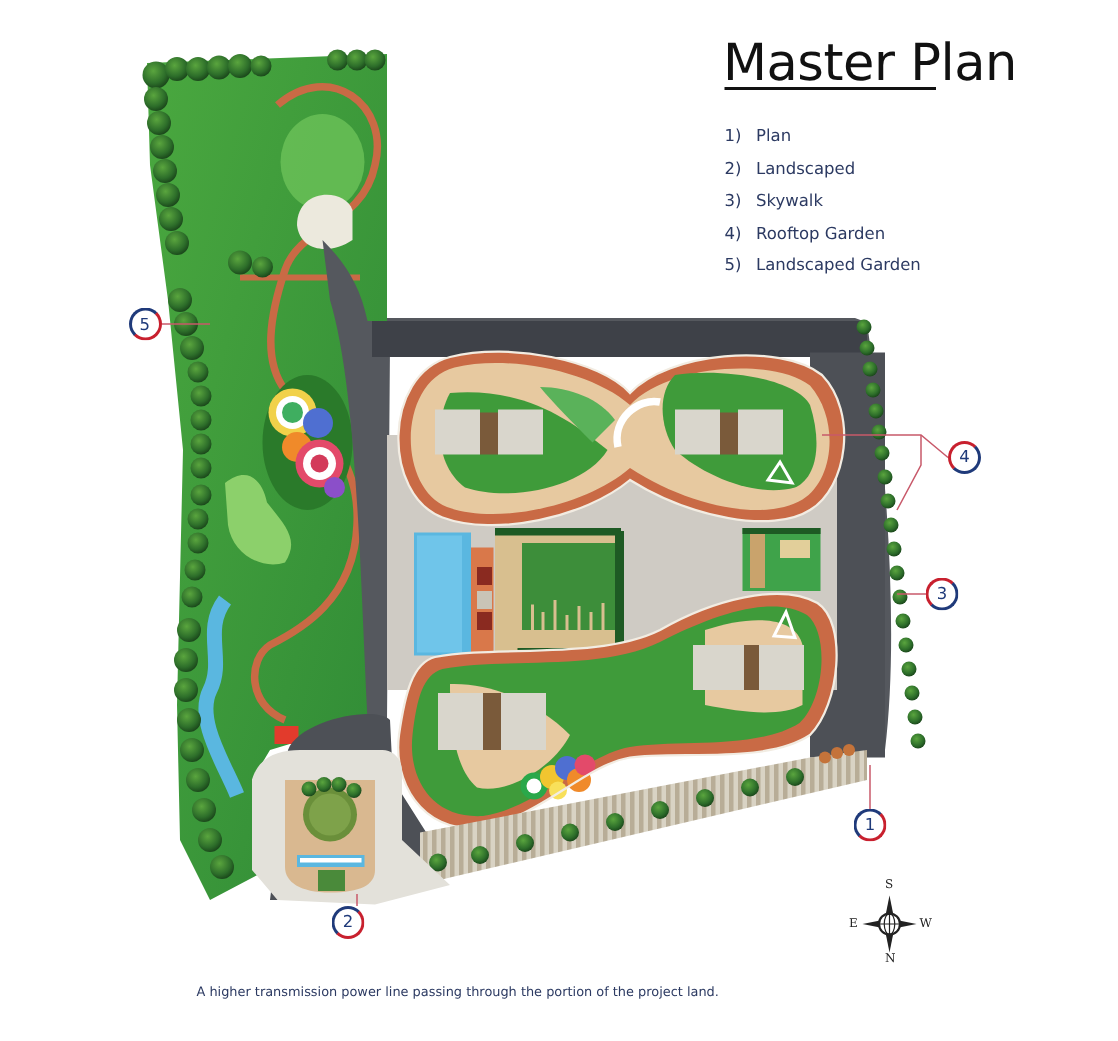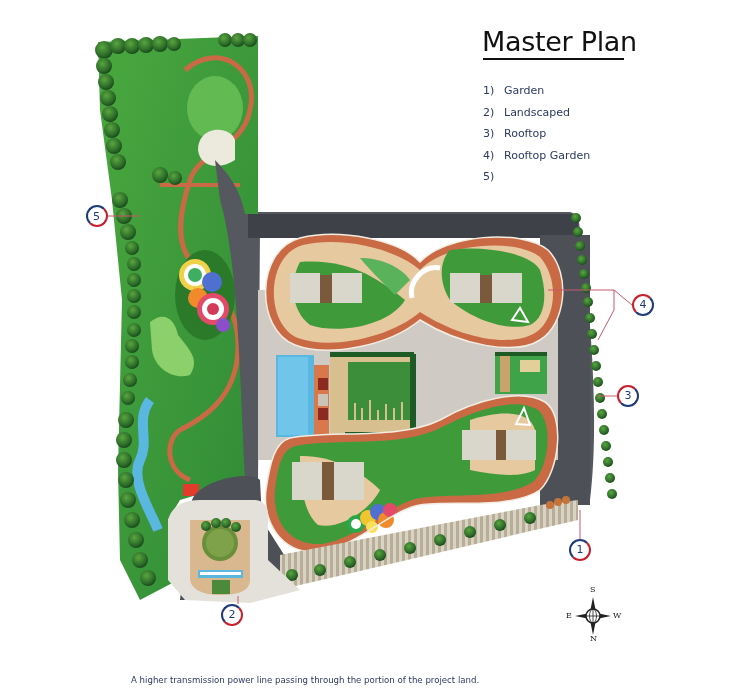--- a/index.html
+++ b/index.html
@@ -1,26 +1,26 @@
 <!DOCTYPE html>
 <html><head>
 <meta charset="utf-8">
 <style>
   html, body { margin: 0; padding: 0; background: #ffffff; }
   body { width: 745px; height: 694px; position: relative; overflow: hidden; font-family: "DejaVu Sans", sans-serif; }
   .title {
     position: absolute; left: 482px; top: 26px;
-    font-family: "DejaVu Sans", sans-serif; font-size: 27px; color: #111111;
+    font-family: "DejaVu Sans", sans-serif; font-size: 34px; color: #111111;
     letter-spacing: -0.3px; line-height: 32px;
   }
   .title-underline { position: absolute; left: 483px; top: 58px; width: 141px; height: 2px; background: #111111; }
   .legend { position: absolute; left: 483px; top: 84px; margin: 0; padding: 0; list-style: none; }
   .legend li { height: 21.5px; font-size: 11px; color: #2c3a62; font-family: "DejaVu Sans", sans-serif; display: flex; }
   .legend .num { width: 21px; display: inline-block; }
-  .footnote { position: absolute; left: 131px; top: 675px; font-size: 8.6px; color: #2c3a62; font-family: "DejaVu Sans", sans-serif; }
+  .footnote { position: absolute; left: 131px; top: 657px; font-size: 8.6px; color: #2c3a62; font-family: "DejaVu Sans", sans-serif; }
   .map { position: absolute; left: 0; top: 0; }
   .marker {
     position: absolute; width: 22px; height: 22px; border-radius: 50%;
     box-sizing: border-box; border: 2.5px solid #1f3a7a;
     background: #fff; font-size: 11px; color: #1f3a7a; text-align: center; line-height: 17px;
     font-family: "DejaVu Sans", sans-serif;
   }
   .marker.top-red { border-top-color: #c8202e; border-left-color: #c8202e; border-right-color: #1f3a7a; border-bottom-color: #1f3a7a; transform: rotate(0deg); }
   .marker span { display: inline-block; }
   .marker.bottom-red { border-top-color: #1f3a7a; border-left-color: #1f3a7a; border-bottom-color: #c8202e; border-right-color: #c8202e; }
@@ -279,36 +279,37 @@
     <line x1="238" y1="596" x2="238" y2="604"></line>
   </g>
 </svg>
 
 <div class="title">Master Plan</div>
 <div class="title-underline"></div>
 
 <ul class="legend">
   <li>
       <span class="num">1)</span>
-      <span>Garden</span>
+      <span>Plan</span>
     </li>
   <li>
       <span class="num">2)</span>
       <span>Landscaped</span>
     </li>
   <li>
       <span class="num">3)</span>
-      <span>Rooftop</span>
+      <span>Skywalk</span>
     </li>
   <li>
       <span class="num">4)</span>
       <span>Rooftop Garden</span>
     </li>
   <li>
       <span class="num">5)</span>
+      <span>Landscaped Garden</span>
     </li>
 </ul>
 
 <div class="marker top-red" style="left:86px; top:205px; transform: rotate(180deg);"><span style="transform: rotate(180deg);">5</span></div>
 <div class="marker top-red" style="left:632px; top:294px;"><span>4</span></div>
 <div class="marker top-red" style="left:617px; top:385px;"><span>3</span></div>
 <div class="marker bottom-red" style="left:569px; top:539px;"><span>1</span></div>
 <div class="marker bottom-red" style="left:221px; top:604px;"><span>2</span></div>
 
 <div class="compass">

